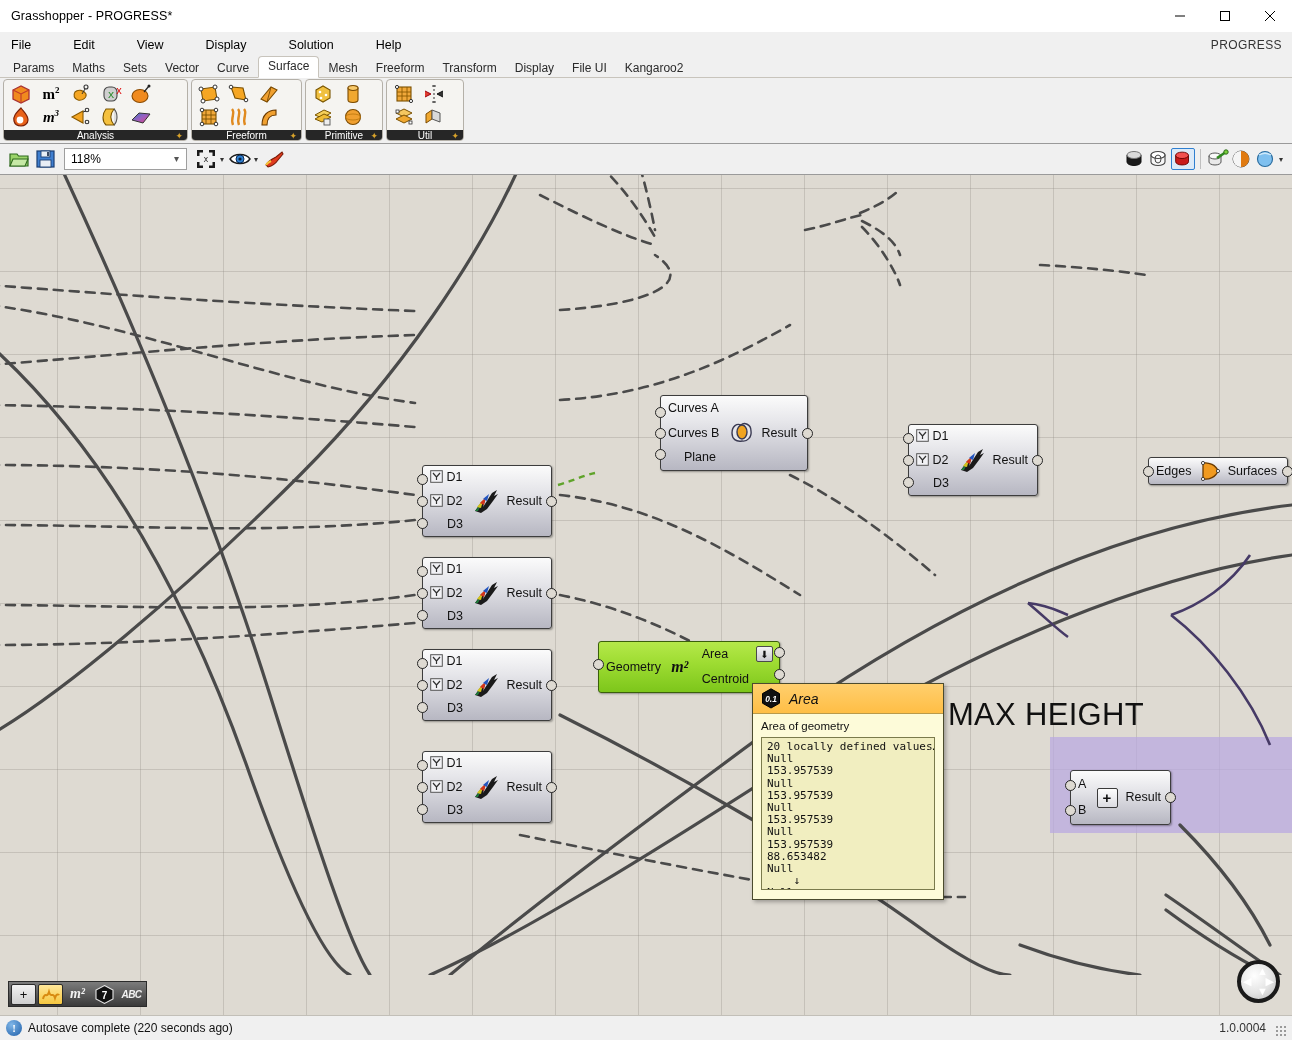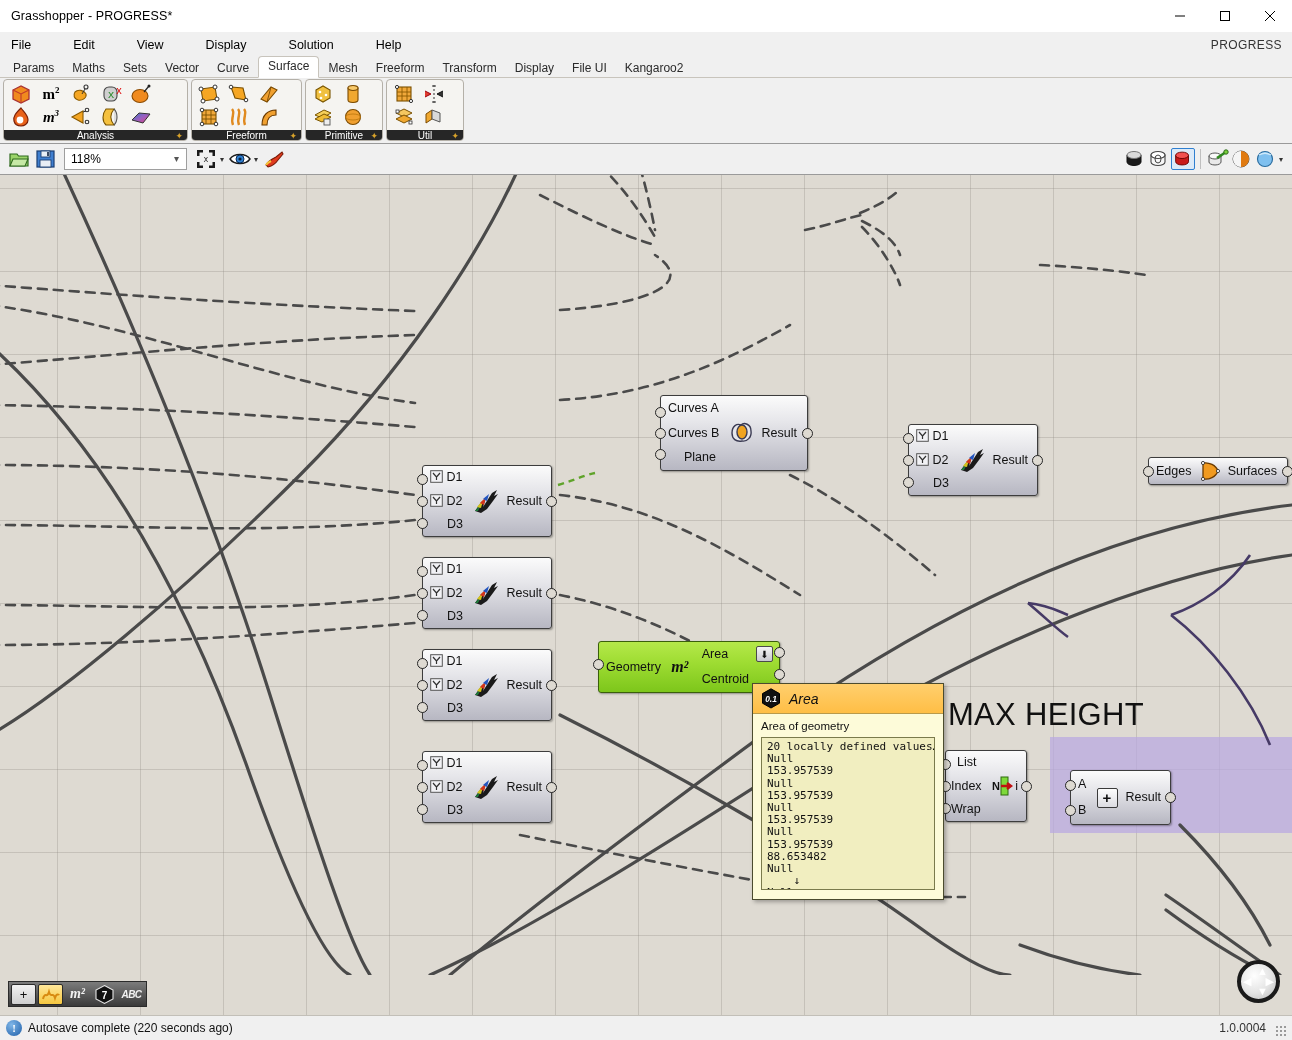--- a/index.html
+++ b/index.html
@@ -1054,41 +1054,20 @@
       <div class="emblem" style="width:26px;">
         <span style="font-family:'Liberation Serif',serif;font-style:italic;font-weight:bold;font-size:16px;color:#111;">m²</span>
       </div>
       <div class="col out" style="padding-right:30px; align-items:flex-start; margin-left:4px;">
         <div class="row">Area</div>
         <div class="row">Centroid</div>
       </div>
       <div class="mini-btn" style="position:absolute; right:6px; top:4px;">⬇</div>
     </div>
 
-    <div class="gh" style="left:945px; top:575px; width:82px; height:72px; z-index:11;">
-      <div class="port left" style="top:8px;"></div>
-      <div class="port left" style="top:30px;"></div>
-      <div class="port left" style="top:52px;"></div>
-      <div class="port right" style="top:30px;"></div>
-      <div class="col in" style="width:46px; padding-left:5px;">
-        <div class="row" style="padding-left:6px;">List</div>
-        <div class="row">Index</div>
-        <div class="row">Wrap</div>
-      </div>
-      <div class="emblem" style="width:22px;height:22px;margin:0 1px;">
-        <svg width="22" height="22" viewBox="0 0 22 22">
-            <text x="0" y="15" font-size="11" font-weight="bold" fill="#111" font-family="sans-serif">N</text>
-            <rect x="9" y="2" width="7" height="18" fill="#7ed93a" stroke="#2f6a0e" stroke-width="1"></rect>
-            <path d="M9 11 L18 11 M15 8 L19 11 L15 14" stroke="#c01010" stroke-width="2.4" fill="none"></path>
-          </svg>
-      </div>
-      <div class="col out" style="padding-right:8px;">
-        <div class="row">i</div>
-      </div>
-    </div>
 
     <div class="gh" style="left:1070px; top:595px; width:101px; height:55px; z-index:11;">
       <div class="port left" style="top:9px;"></div>
       <div class="port left" style="top:34px;"></div>
       <div class="port right" style="top:21px;"></div>
       <div class="col in" style="width:20px;">
         <div class="row">A</div>
         <div class="row">B</div>
       </div>
       <div class="emblem" style="width:22px;height:22px;">

